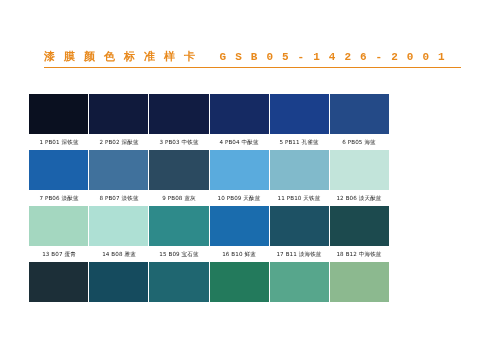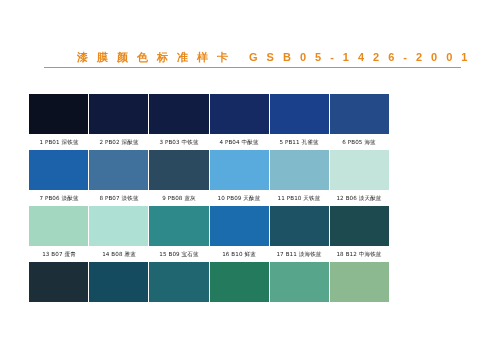--- a/index.html
+++ b/index.html
@@ -25,30 +25,29 @@
 
   
   .title-block {
     position: absolute;
     left: 44px;
     top: 50px;
     width: 417px;
     height: 20px;
   }
   .title-text {
-    font-family: Liberation Sans, sans-serif;
+    font-family: Liberation Mono, monospace;
     font-size: 11px;
     font-weight: bold;
     color: #e8891c;
     letter-spacing: 9.0px;
     white-space: nowrap;
     line-height: 14px;
     display: block;
     text-align: left;
-    margin-left: 33px;
   }
   .title-rule {
     position: absolute;
     left: 0;
     top: 17px;
     width: 417px;
     height: 1.4px;
     background: #e8891c;
   }
 

